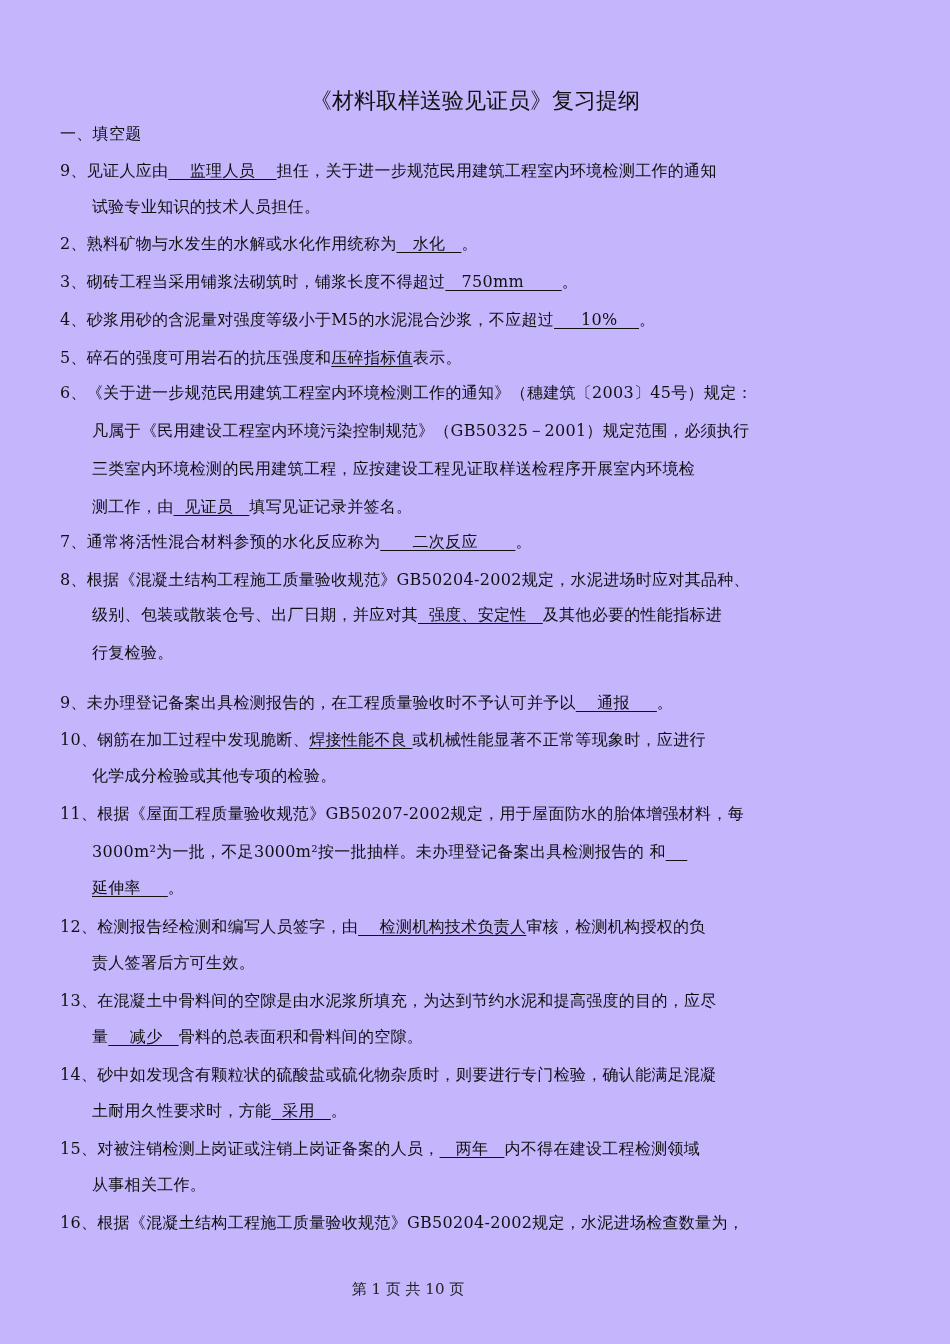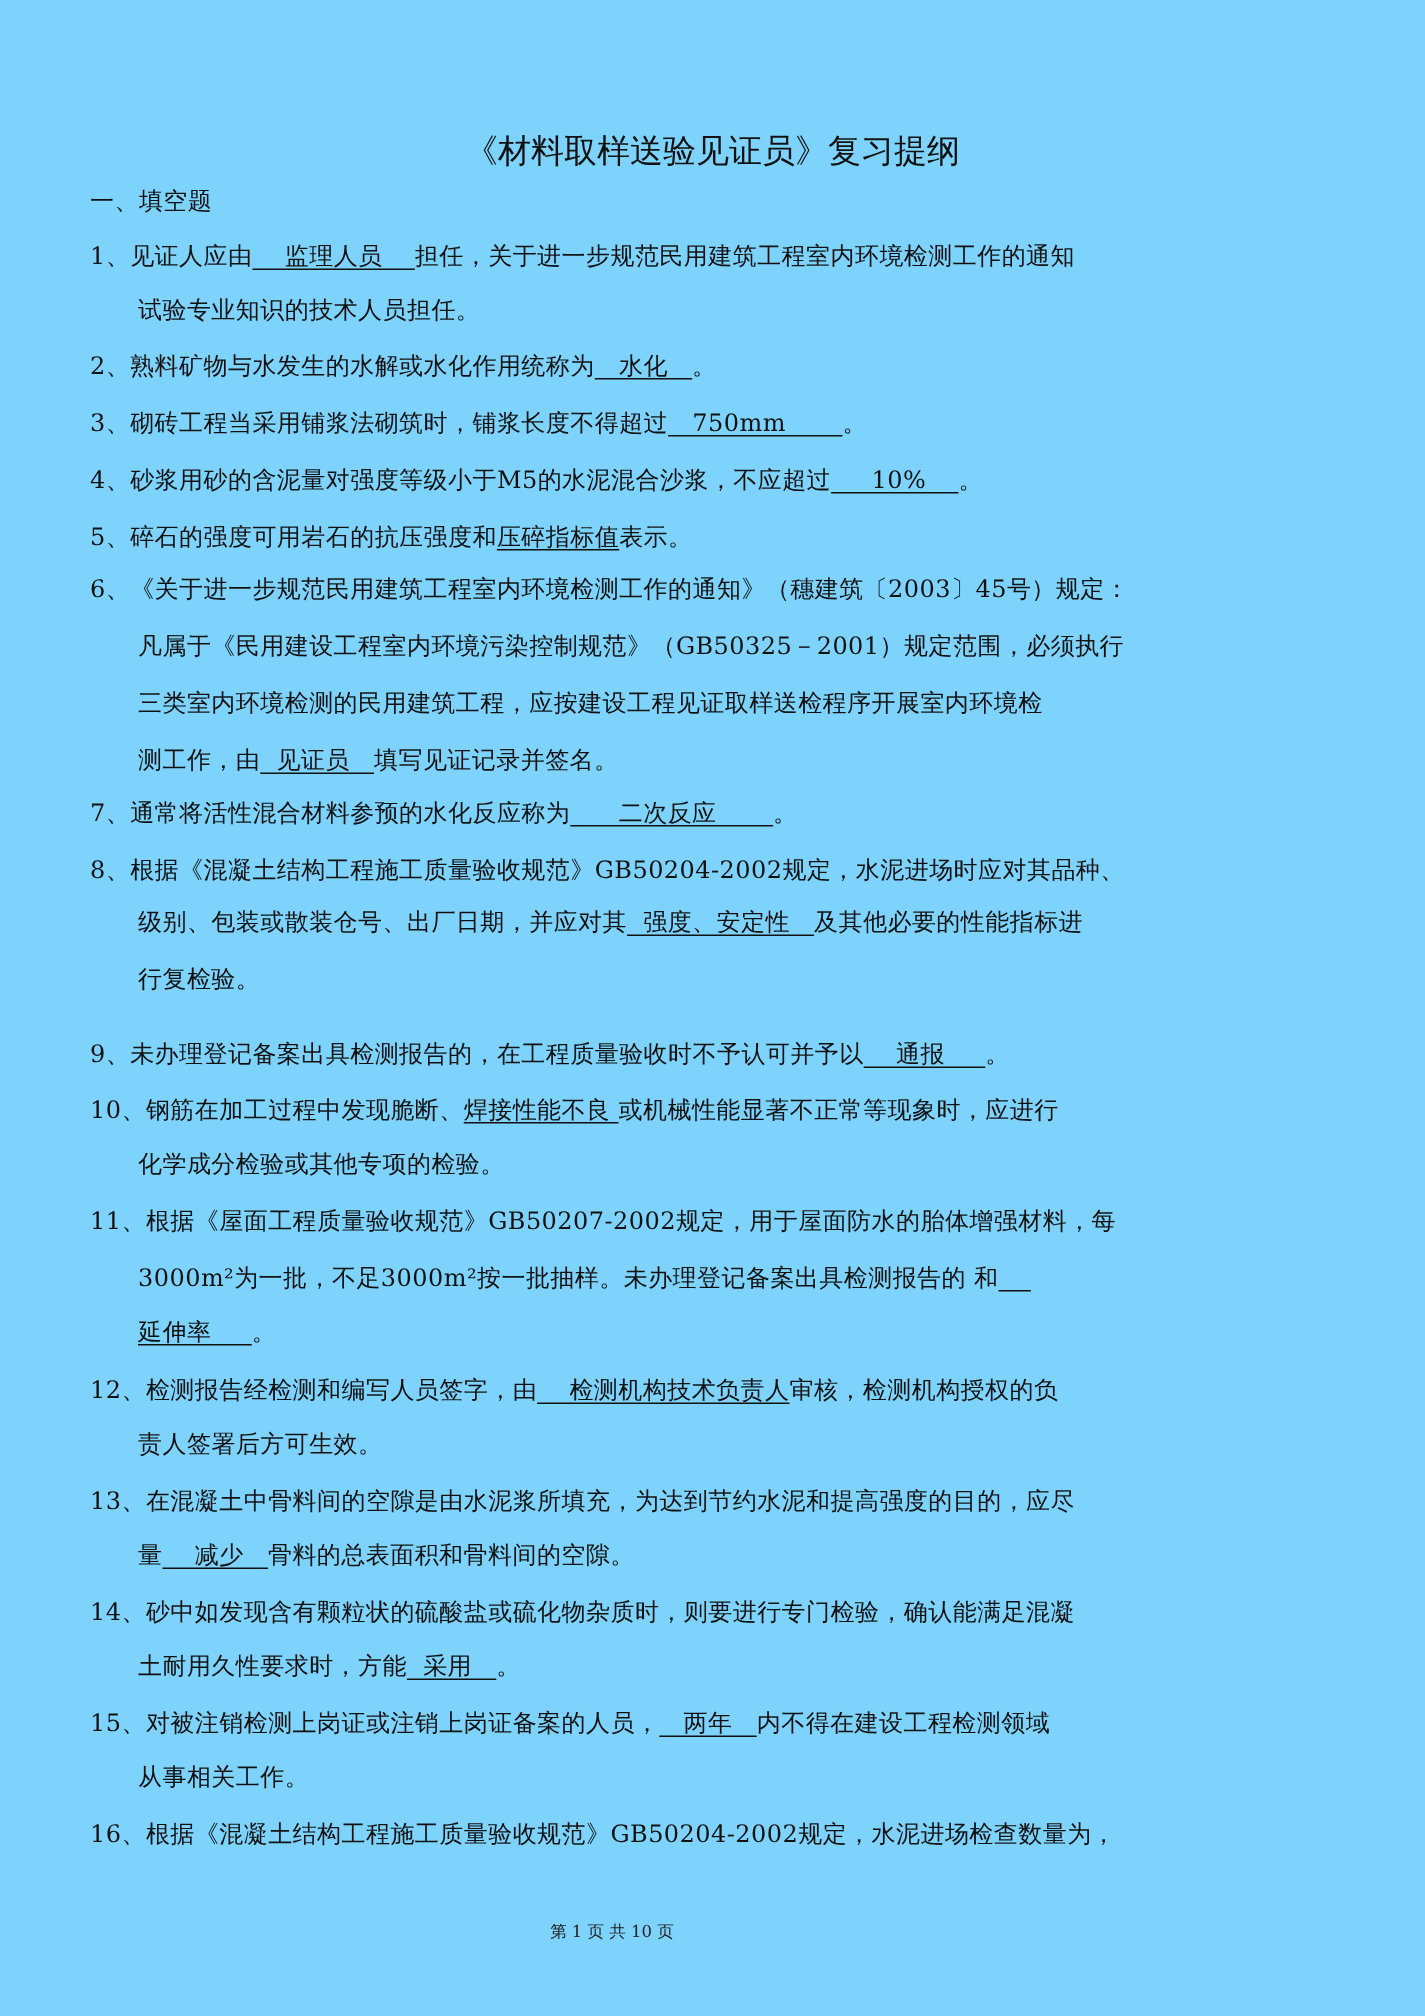--- a/index.html
+++ b/index.html
@@ -1,33 +1,33 @@
 <!DOCTYPE html>
 <html><head>
 <meta charset="utf-8">
 <style>
   html, body { margin: 0; padding: 0; background: #ffffff; }
   body { width: 950px; height: 1344px; position: relative; overflow: hidden;
          font-family: "DejaVu Serif", "Liberation Serif", serif; color: #111; }
-  .page { position: absolute; left: 0; top: 0; width: 950px; height: 1344px; background: #7dd3fc; }
+  .page { position: absolute; left: 0; top: 0; width: 950px; height: 1344px; background: #c4b5fd; }
   .line { position: absolute; left: 60px; font-size: 16px; line-height: 28px; white-space: nowrap; letter-spacing: 0.3px; }
   .indent { left: 92px; }
   .title { position: absolute; top: 86px; left: 0; width: 950px; text-align: center; font-size: 22px; }
   .u { text-decoration: underline; text-underline-offset: 3px; white-space: pre; }
-  .footer { position: absolute; top: 1280px; left: 0; width: 816px; text-align: center; font-size: 11px; color: #222; }
+  .footer { position: absolute; top: 1280px; left: 0; width: 816px; text-align: center; font-size: 15px; color: #222; }
 </style>
 </head>
 <body>
 
 <div class="page">
   <div class="title">《材料取样送验见证员》复习提纲</div>
   <div class="line" style="top:120px">一、填空题</div>
 
   <div id="body-lines">
-      <div class="line" style="top: 157px;"><span>1、见证人应由</span><span class="u">    监理人员    </span><span>担任，关于进一步规范民用建筑工程室内环境检测工作的通知</span></div>
+      <div class="line" style="top: 157px;"><span>9、见证人应由</span><span class="u">    监理人员    </span><span>担任，关于进一步规范民用建筑工程室内环境检测工作的通知</span></div>
       <div class="line indent" style="top: 193px;"><span>试验专业知识的技术人员担任。</span></div>
       <div class="line" style="top: 230px;"><span>2、熟料矿物与水发生的水解或水化作用统称为</span><span class="u">   水化   </span><span>。</span></div>
       <div class="line" style="top: 268px;"><span>3、砌砖工程当采用铺浆法砌筑时，铺浆长度不得超过</span><span class="u">   750mm       </span><span>。</span></div>
       <div class="line" style="top: 306px;"><span>4、砂浆用砂的含泥量对强度等级小于M5的水泥混合沙浆，不应超过</span><span class="u">     10%    </span><span>。</span></div>
       <div class="line" style="top: 344px;"><span>5、碎石的强度可用岩石的抗压强度和</span><span class="u">压碎指标值</span><span>表示。</span></div>
       <div class="line" style="top: 379px;"><span>6、《关于进一步规范民用建筑工程室内环境检测工作的通知》（穗建筑〔2003〕45号）规定：</span></div>
       <div class="line indent" style="top: 417px;"><span>凡属于《民用建设工程室内环境污染控制规范》（GB50325－2001）规定范围，必须执行</span></div>
       <div class="line indent" style="top: 455px;"><span>三类室内环境检测的民用建筑工程，应按建设工程见证取样送检程序开展室内环境检</span></div>
       <div class="line indent" style="top: 493px;"><span>测工作，由</span><span class="u">  见证员   </span><span>填写见证记录并签名。</span></div>
       <div class="line" style="top: 528px; text-align: right;"><span>7、通常将活性混合材料参预的水化反应称为</span><span class="u">      二次反应       </span><span>。</span></div>

